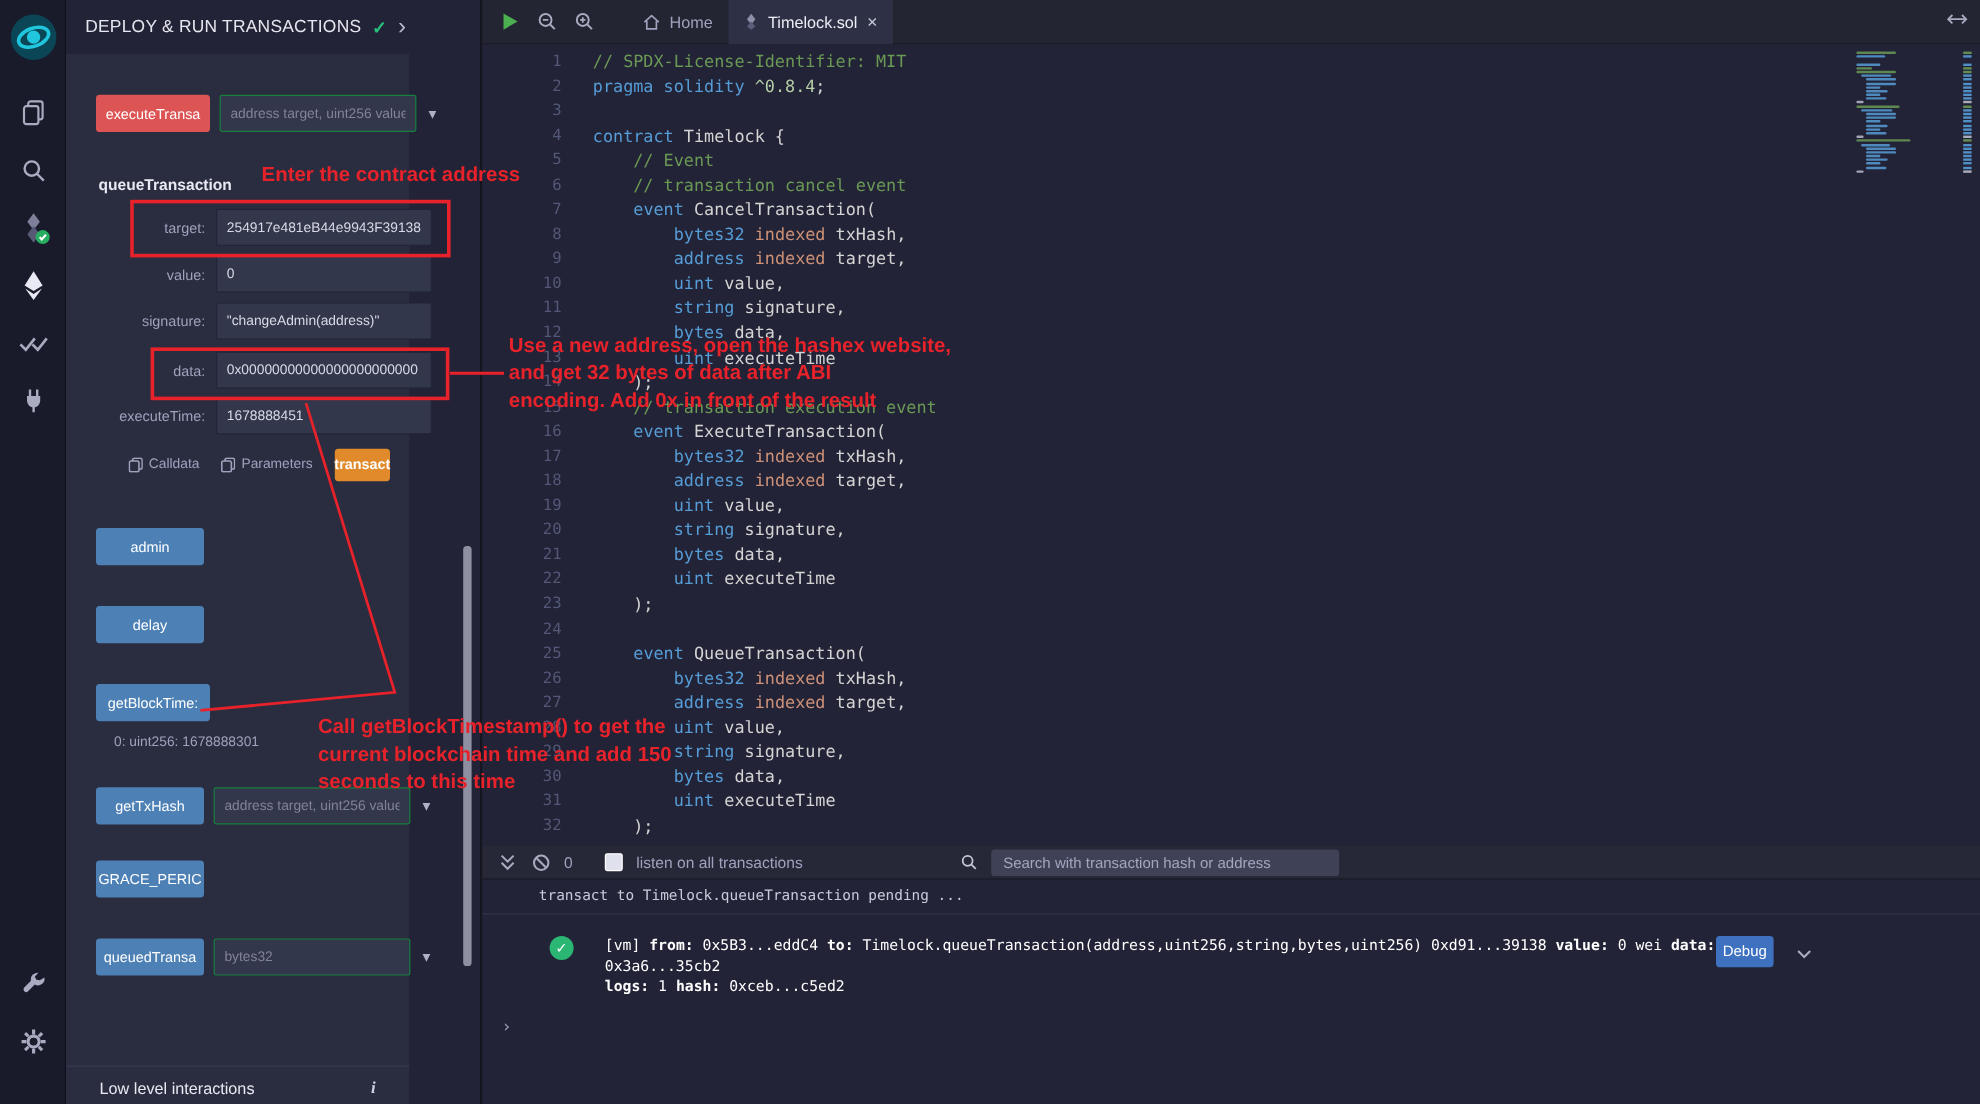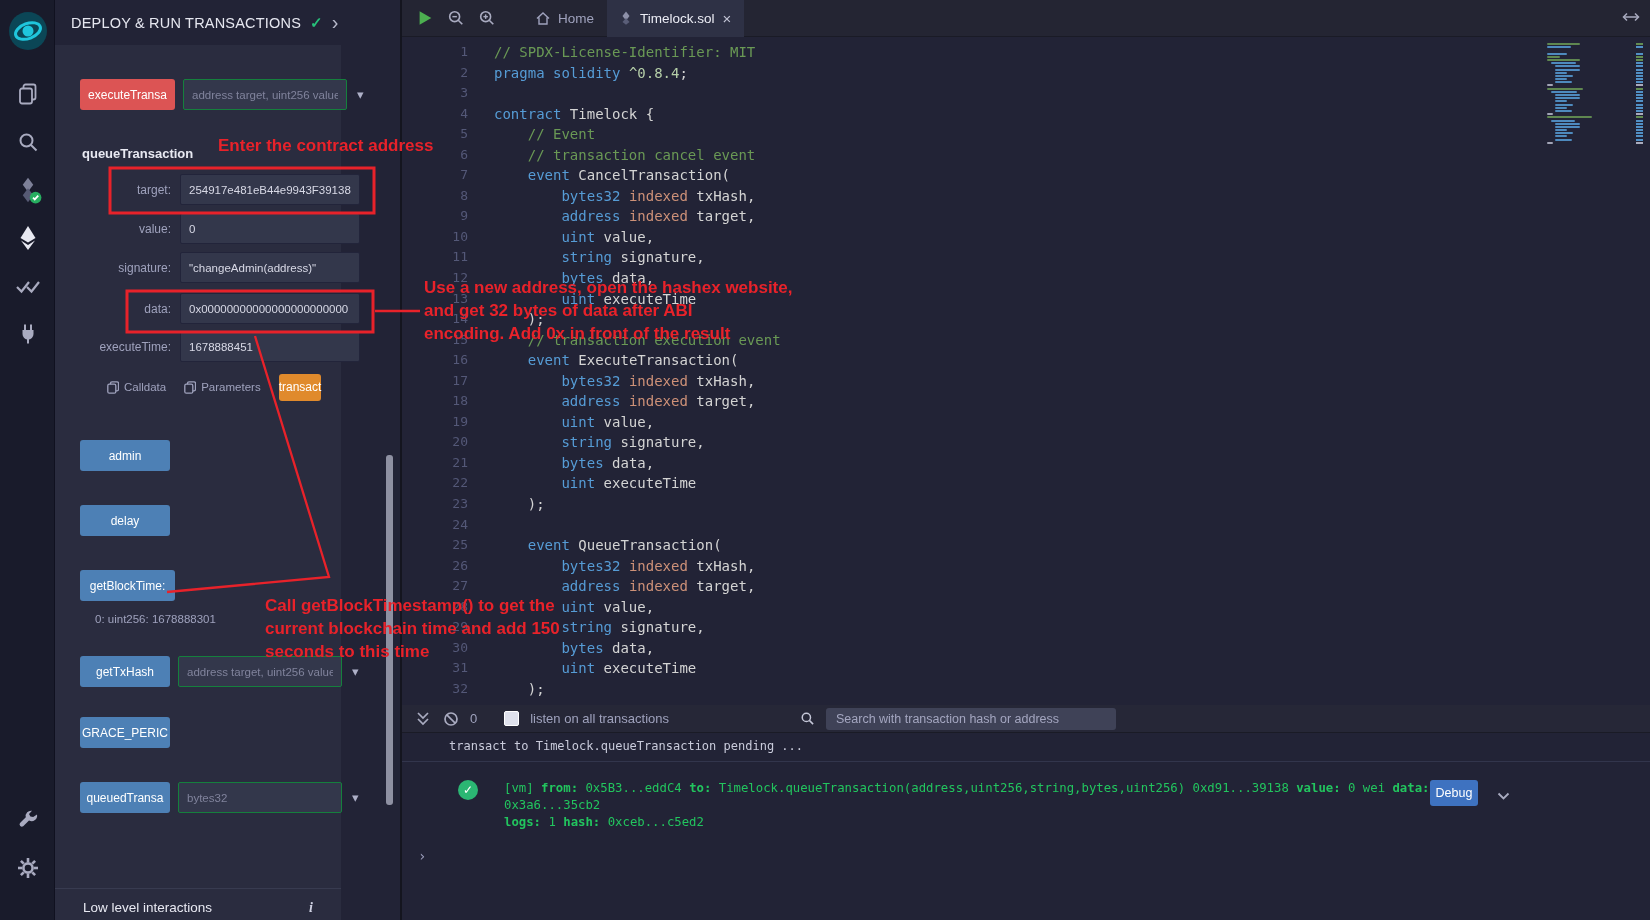--- a/index.html
+++ b/index.html
@@ -16,21 +16,21 @@
   .side-panel { position:absolute; left:55px; top:0; width:286px; height:100%; background:#2a2c3f; z-index:4; }
   .panel-header { height:45px; background:#222336; display:flex; align-items:center; padding:0 16px; gap:9px; }
   .panel-title { color:#e6e7f0; font-size:14.5px; letter-spacing:.2px; white-space:nowrap; }
   .hdr-check { color:#27c07a; font-size:15px; font-weight:bold; }
   .hdr-chev { margin-left:auto; color:#b9bbcc; font-size:20px; cursor:pointer; }
   .panel-body { position:absolute; top:45px; left:0; right:0; bottom:0; background:#2a2c3f; }
 
   .btn { border:none; border-radius:3px; color:#fff; font-size:12px; font-family:"Liberation Sans",sans-serif; cursor:pointer; }
   .btn-danger { background:#dc5454; }
   .btn-info { background:#4d80b5; }
-  .btn-warning { background:#e08a2c; color:#fff; }
+  .btn-warning { background:#e08a2c; color:#fff;font-weight:bold; }
   .fn-btn { width:95px; height:31px; overflow:hidden; white-space:nowrap; text-align:center; padding:0 6px; }
 
   .fn-row { position:absolute; left:25px; display:flex; align-items:center; }
   .fn-input { width:164px; height:31px; margin-left:8px; background:#33374b; border:1px solid #15803d; border-radius:2px; color:#d8d9e6; font-size:11.5px; padding:0 8px; }
   .fn-input::placeholder { color:#80839c; }
   .chev { color:#aeb0c8; font-size:13px; margin-left:10px; cursor:pointer; }
 
   .q-title { position:absolute; left:27px; top:146px; color:#e8e9f2; font-size:13px; font-weight:bold; }
   .q-row { position:absolute; left:28px; display:flex; align-items:center; }
   .q-label { width:88px; text-align:right; color:#9fa2bd; font-size:12px; margin-right:9px; }
@@ -75,21 +75,21 @@
   .terminal { position:absolute; top:705px; left:0; right:0; bottom:0; background:#222336; }
   .term-toolbar { height:28px; background:#262737; border-bottom:1px solid #1a1b26; display:flex; align-items:center; gap:11px; padding:0 14px; }
   .term-count { color:#9fa2bd; font-size:13px; }
   .checkbox { width:15px; height:15px; background:#dfe1ec; border:1px solid #fff; border-radius:2px; margin-left:16px; cursor:pointer; }
   .listen-label { color:#9fa2bd; font-size:13px; margin-right:120px; }
   .term-search { width:290px; height:22px; background:#3f4257; border:none; border-radius:3px; color:#dcdde8; font-size:12.5px; padding:0 10px; }
   .term-search::placeholder { color:#a4a6c0; }
   .pending-line { padding:6px 0 8px 47px; color:#c9cbdb; font-family:"DejaVu Sans Mono",monospace; font-size:12px; border-bottom:1px solid #32354c; }
   .tx-entry { position:relative; margin-top:18px; padding-left:56px; display:flex; align-items:flex-start; }
   .check-circle { width:20px; height:20px; border-radius:50%; background:#2bb673; color:#fff; font-size:12px; display:flex; align-items:center; justify-content:center; flex:none; }
-  .tx-lines { margin-left:26px; font-family:"DejaVu Sans Mono",monospace; font-size:12.3px; color:#22c55e; line-height:17px; max-width:930px; }
+  .tx-lines { margin-left:26px; font-family:"DejaVu Sans Mono",monospace; font-size:12.3px; color:#ffffff; line-height:17px; max-width:930px; }
   .tx-lines .b { font-weight:bold; }
   .debug-btn { position:absolute; right:172px; top:0; width:48px; height:26px; background:#3e72c0; border:none; border-radius:3px; color:#fff; font-size:12.5px; cursor:pointer; }
   .debug-chev { position:absolute; right:140px; top:7px; cursor:pointer; }
   .prompt { position:absolute; left:16px; top:143px; color:#9b9dbb; font-family:"DejaVu Sans Mono",monospace; font-size:14px; }
 
   
   .annotations { position:absolute; inset:0; z-index:50; pointer-events:none; }
   .ann-text { font-family:"Liberation Sans",sans-serif; font-size:17px; font-weight:600; fill:#e8222a; }
 </style>
 </head>

